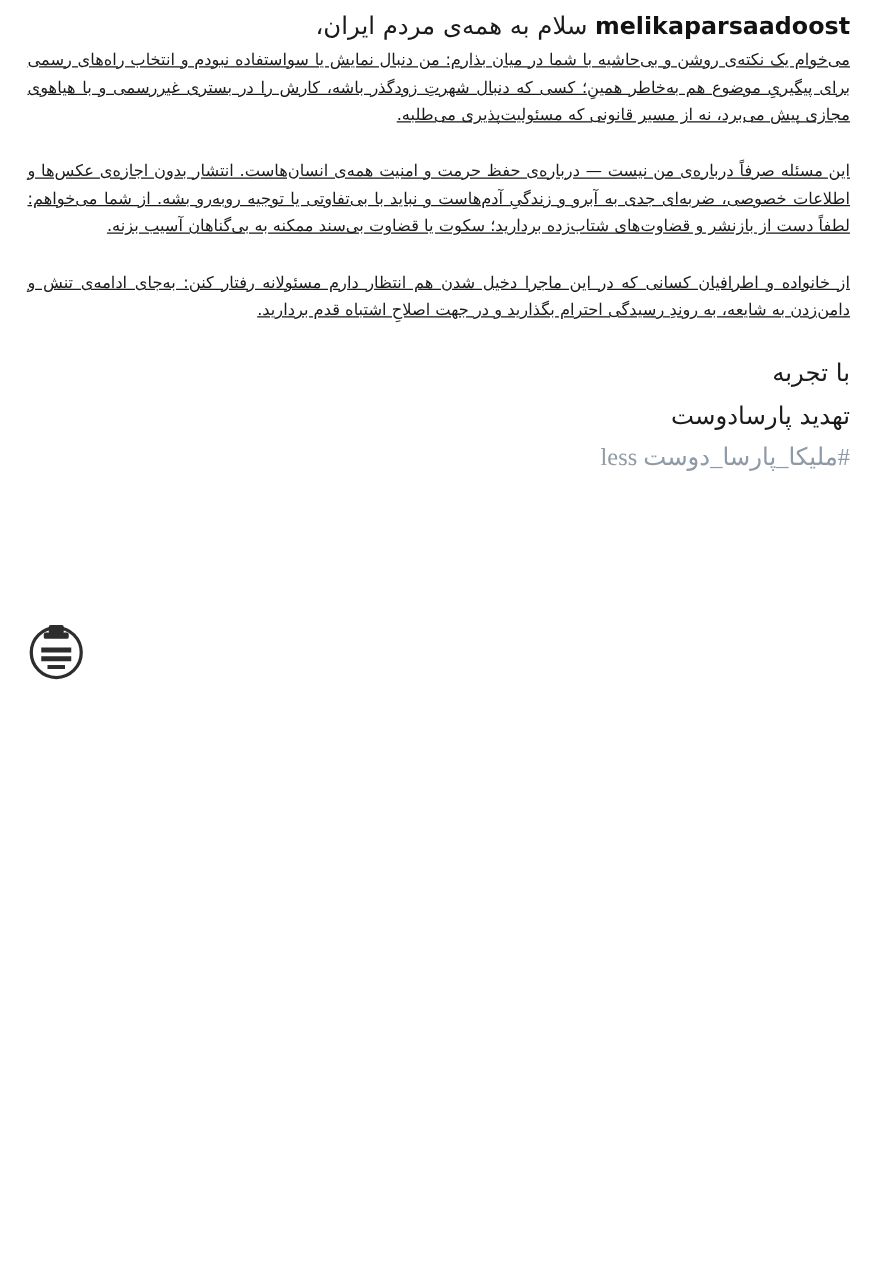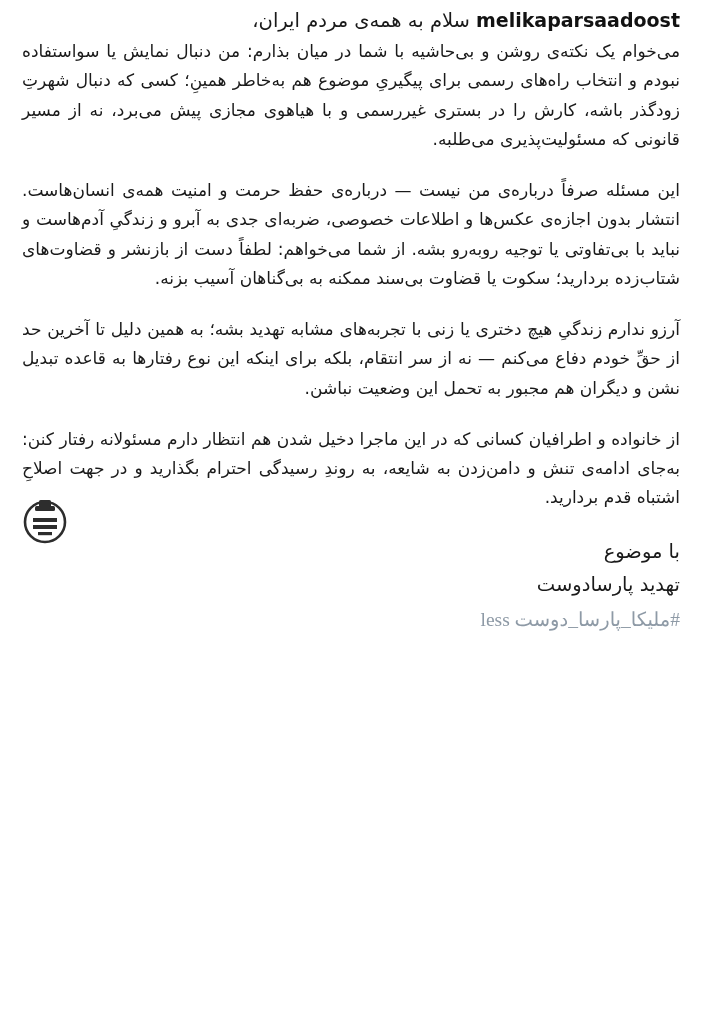--- a/index.html
+++ b/index.html
@@ -39,25 +39,26 @@
   }
   .salutation {
     font-weight: 400;
     font-size: 19.5px;
     color: #1a1a1a;
   }
   p.para {
     direction: rtl;
     text-align: justify;
     text-align-last: right;
-    font-size: 17px;
+    font-size: 13px;
     line-height: 1.72;
     margin: 0 0 22px 0;
     color: #1a1a1a;
     letter-spacing: 0;
+    text-decoration: underline;
   }
   p.para.first {
     margin-top: 2px;
   }
   .signature {
     direction: rtl;
     text-align: right;
     font-size: 19.5px;
     line-height: 1.72;
     color: #1a1a1a;
@@ -96,25 +97,24 @@
 
 <div class="page">
 
   <div class="first-line">
     <span class="username">melikaparsaadoost</span>
     <span class="salutation">سلام به همه‌ی مردم ایران،</span>
   </div>
 
   <p class="para first">می‌خوام یک نکته‌ی روشن و بی‌حاشیه با شما در میان بذارم: من دنبال نمایش یا سواستفاده نبودم و انتخاب راه‌های رسمی برای پیگیریِ موضوع هم به‌خاطر همینِ؛ کسی که دنبال شهرتِ زودگذر باشه، کارش را در بستری غیررسمی و با هیاهوی مجازی پیش می‌برد، نه از مسیر قانونی که مسئولیت‌پذیری می‌طلبه.</p>
   <p class="para">این مسئله صرفاً درباره‌ی من نیست — درباره‌ی حفظ حرمت و امنیت همه‌ی انسان‌هاست. انتشار بدون اجازه‌ی عکس‌ها و اطلاعات خصوصی، ضربه‌ای جدی به آبرو و زندگیِ آدم‌هاست و نباید با بی‌تفاوتی یا توجیه روبه‌رو بشه. از شما می‌خواهم: لطفاً دست از بازنشر و قضاوت‌های شتاب‌زده بردارید؛ سکوت یا قضاوت بی‌سند ممکنه به بی‌گناهان آسیب بزنه.</p>
-  <p class="para">آرزو ندارم زندگیِ هیچ دختری یا زنی با تجربه‌های مشابه تهدید بشه؛ به همین دلیل تا آخرین حد از حقِّ خودم دفاع می‌کنم — نه از سر انتقام، بلکه برای اینکه این نوع رفتارها به قاعده تبدیل نشن و دیگران هم مجبور به تحمل این وضعیت نباشن.</p>
   <p class="para">از خانواده و اطرافیان کسانی که در این ماجرا دخیل شدن هم انتظار دارم مسئولانه رفتار کنن: به‌جای ادامه‌ی تنش و دامن‌زدن به شایعه، به روندِ رسیدگی احترام بگذارید و در جهت اصلاحِ اشتباه قدم بردارید.</p>
 
   <div class="signature">
-    <span class="sig-line">با موضوع</span>
+    <span class="sig-line">با تجربه</span>
     <span class="sig-line">تهدید پارسادوست</span>
   </div>
 
   <div class="hashline">
     <span class="hashtag">#ملیکا_پارسا_دوست</span>
     <span class="less">less</span>
   </div>
 
   <div class="watermark">
     <svg viewBox="0 0 54 54" width="54" height="54" aria-hidden="true">

